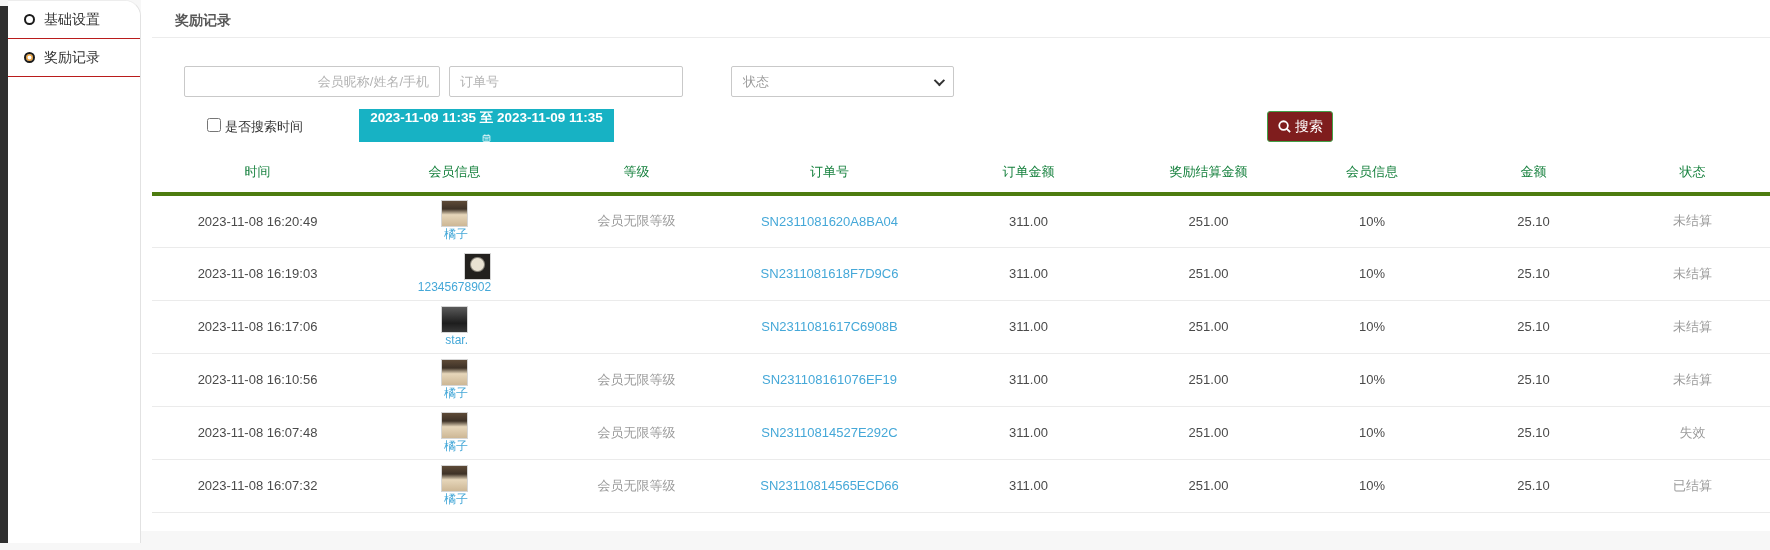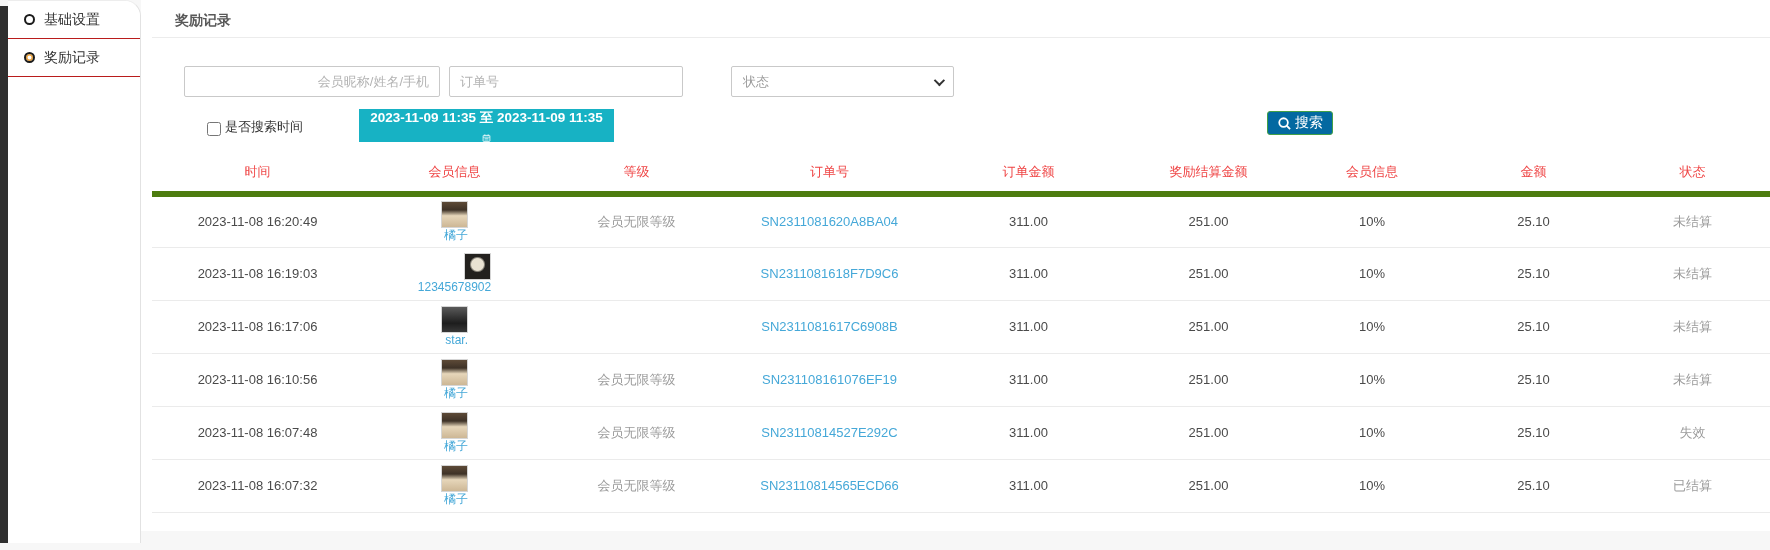--- a/index.html
+++ b/index.html
@@ -34,40 +34,40 @@
   #member-input { left:43px;  width:256px;text-align:right; }
   #order-input  { left:308px; width:234px; }
   .select-mock {
     position:absolute; left:590px; top:66px; width:223px; height:31px;
     border:1px solid #c9c9c9; border-radius:2px; background:#fff; cursor:pointer;
     display:flex; align-items:center; justify-content:space-between; padding:0 11px;
     font-size:13px; color:#9a9a9a;
   }
   .chev { width:8px; height:8px; border-right:2px solid #333; border-bottom:2px solid #333;
     transform:rotate(45deg) translateY(-2px); }
-  .checkbox-wrap { position:absolute; left:66px; top:118px; display:flex; align-items:flex-end; gap:4px;
+  .checkbox-wrap { position:absolute; left:66px; top:118px; display:flex; align-items:flex-start; gap:4px;
     font-size:13px; color:#333; cursor:pointer; }
   .checkbox-wrap input { width:14px; height:14px; margin:0; cursor:pointer; }
   .date-btn {
     position:absolute; left:218px; top:109px; width:255px; height:33px;
     background:#17b2c4; border:none; color:#fff; font-size:13.5px; font-weight:bold; cursor:pointer;
     display:flex; align-items:center; justify-content:center; gap:7px;
     font-family:"Liberation Sans","DejaVu Sans",sans-serif;
     flex-direction:column;
   }
   .search-btn {
-    position:absolute; left:1126px; top:111px; width:66px; height:24px;
-    background:#0369a1; border:1px solid #43a047; border-radius:3px; color:#fff; font-size:14px;
+    position:absolute; left:1126px; top:111px; width:66px; height:31px;
+    background:#7f1d1d; border:1px solid #43a047; border-radius:3px; color:#fff; font-size:14px;
     display:flex; align-items:center; justify-content:center; gap:3px; cursor:pointer;
     font-family:"Liberation Sans","DejaVu Sans",sans-serif;
   }
   
   table { position:absolute; left:11px; top:152px; width:1618px; border-collapse:collapse; table-layout:fixed; }
-  thead th { height:42px; font-size:13px; font-weight:normal; color:#ef4444;
-    border-bottom:6px solid #4d7c0f; text-align:center; vertical-align:middle; }
+  thead th { height:42px; font-size:13px; font-weight:normal; color:#15803d;
+    border-bottom:4px solid #4d7c0f; text-align:center; vertical-align:middle; }
   tbody td { height:53px; border-bottom:1px solid #ebebeb; text-align:center; vertical-align:middle;
     font-size:13px; color:#4a4a4a; }
   .level-cell, .status-cell { color:#9b9b9b; }
   .order-link { color:#45a8d8; cursor:pointer; }
   .member-box { display:inline-flex; flex-direction:column; align-items:flex-end; line-height:1.15; }
   .avatar { width:27px; height:27px; border:1px solid #d5d5d5; background:#ccc; }
   .avatar.juzi { background:linear-gradient(180deg,#5d4a37 0%,#3e3227 32%,#e6d6ba 55%,#cdb795 100%); }
   .avatar.doll { background:radial-gradient(circle at 50% 42%, #e9e2d2 0 31%, #23211e 42%); }
   .avatar.star { background:linear-gradient(180deg,#5a5a5a 0%,#1d1d1d 65%,#383838 100%); }
   .member-name { font-size:12px; color:#45a8d8; margin-top:1px; cursor:pointer; }

